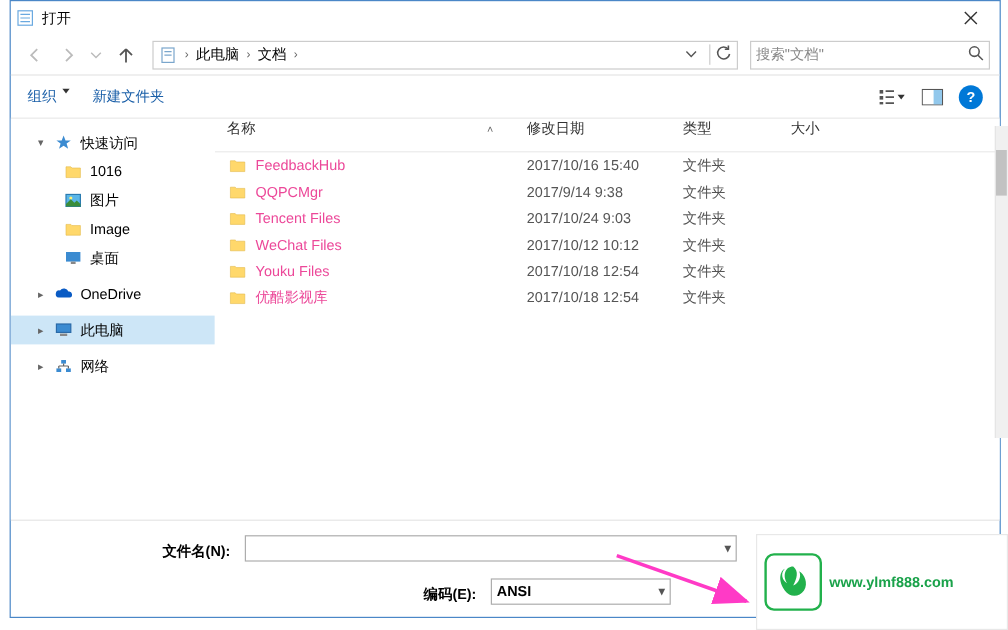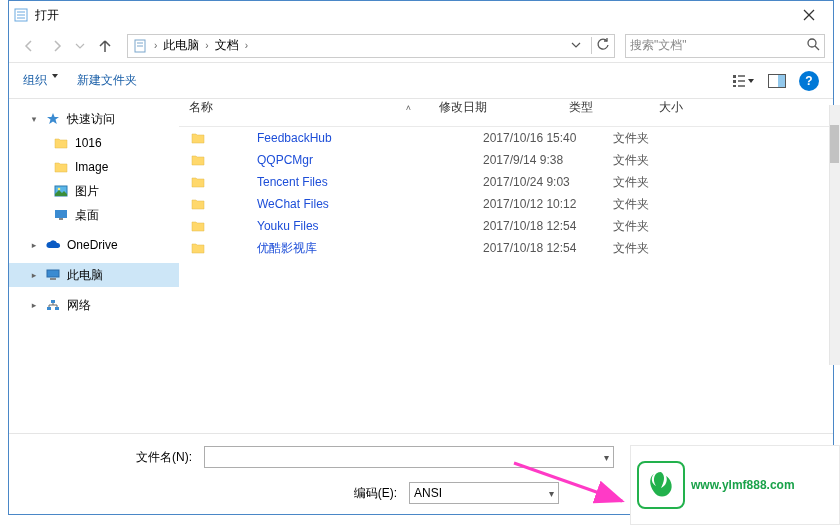--- a/index.html
+++ b/index.html
@@ -41,25 +41,25 @@
 .filepane { flex:1; display:flex; flex-direction:column; overflow:hidden; position:relative;}
 .columns { display:flex; height:28px; align-items:flex-start; font-size:12px; color:#333; border-bottom:1px solid #eaeaea; padding-left:10px;}
 .col-name { width:250px; display:flex; align-items:center; gap:24px;}
 .col-date { width:130px;}
 .col-type { width:90px;}
 .col-size { flex:0 0 auto;}
 .sort-caret { font-size:9px; color:#666; margin-left:auto; margin-right:28px;}
 .filelist { flex:1; overflow:auto; font-size:12px;}
 .filerow { display:flex; align-items:center; height:22px; padding-left:10px; cursor:pointer;}
 .filerow .ficon { width:18px; display:flex; align-items:center; justify-content:center; margin-right:6px;}
-.filerow .fname { width:226px; color:#1d4ed8;margin-left:44px;}
+.filerow .fname { width:226px; color:#ec4899;}
 .filerow .fdate { width:130px; color:#555;}
 .filerow .ftype { width:90px; color:#555;}
 .bottom { border-top:1px solid #e5e5e5; padding:12px 14px 10px; display:flex; flex-direction:column; gap:14px; font-size:12px;}
-.bottom-row { display:flex; align-items:center; gap:6px;}
+.bottom-row { display:flex; align-items:flex-end; gap:6px;font-weight:bold;}
 .bottom-row .lbl { width:175px; text-align:right; padding-right:6px; color:#000;}
 .bottom-row.encoding .lbl { width:380px; }
 .combo { flex:1; height:22px; border:1px solid #adadad; background:#fff; display:flex; align-items:center; padding:0 4px; font-size:12px;}
 .combo .val { flex:1; color:#000;}
 .combo .caret { color:#555; font-size:10px;}
 .combo.filename { max-width:410px;}
 .combo.encoding { max-width:150px;}
 .scrollbar-stub { position:absolute; right:0; top:105px; width:11px; height:260px; background:#f0f0f0; border-left:1px solid #e5e5e5;}
 .scrollbar-thumb { position:absolute; right:1px; top:125px; width:9px; height:38px; background:#c2c2c2;}
 .overlay { position:absolute; right:0; bottom:0; width:210px; height:80px; background:#fff; display:flex; align-items:center; gap:6px; padding:4px 6px; border:1px solid #e8e8e8;}
@@ -202,34 +202,34 @@
           <span class="sicon">
               <svg width="14" height="12" viewBox="0 0 14 12">
                 <path class="folder-svg" d="M1 2 L5 2 L6 3 L13 3 L13 11 L1 11 Z"></path>
               </svg>
             </span>
           <span class="side-label">1016</span>
         </div>
         <div class="side-item level2">
           <span class="sicon">
               <svg width="14" height="12" viewBox="0 0 14 12">
-                <path class="folder-svg" d="M1 2 L5 2 L6 3 L13 3 L13 11 L1 11 Z"></path>
-              </svg>
-            </span>
-          <span class="side-label">Image</span>
-        </div>
-        <div class="side-item level2">
-          <span class="sicon">
-              <svg width="14" height="12" viewBox="0 0 14 12">
                 <rect x="1" y="1" width="12" height="10" fill="#5ab6e8" stroke="#2a7bb0"></rect>
                 <circle cx="5" cy="4" r="1.3" fill="#fff176"></circle>
                 <path d="M1 9 L5 5 L8 8 L10 6 L13 9 L13 11 L1 11 Z" fill="#3a8d3a"></path>
               </svg>
             </span>
           <span class="side-label">图片</span>
+        </div>
+        <div class="side-item level2">
+          <span class="sicon">
+              <svg width="14" height="12" viewBox="0 0 14 12">
+                <path class="folder-svg" d="M1 2 L5 2 L6 3 L13 3 L13 11 L1 11 Z"></path>
+              </svg>
+            </span>
+          <span class="side-label">Image</span>
         </div>
         <div class="side-item level2">
           <span class="sicon">
               <svg width="14" height="12" viewBox="0 0 14 12">
                 <rect x="1" y="1" width="12" height="8" fill="#3b8bd1"></rect>
                 <rect x="5" y="9" width="4" height="2" fill="#888"></rect>
               </svg>
             </span>
           <span class="side-label">桌面</span>
         </div>

